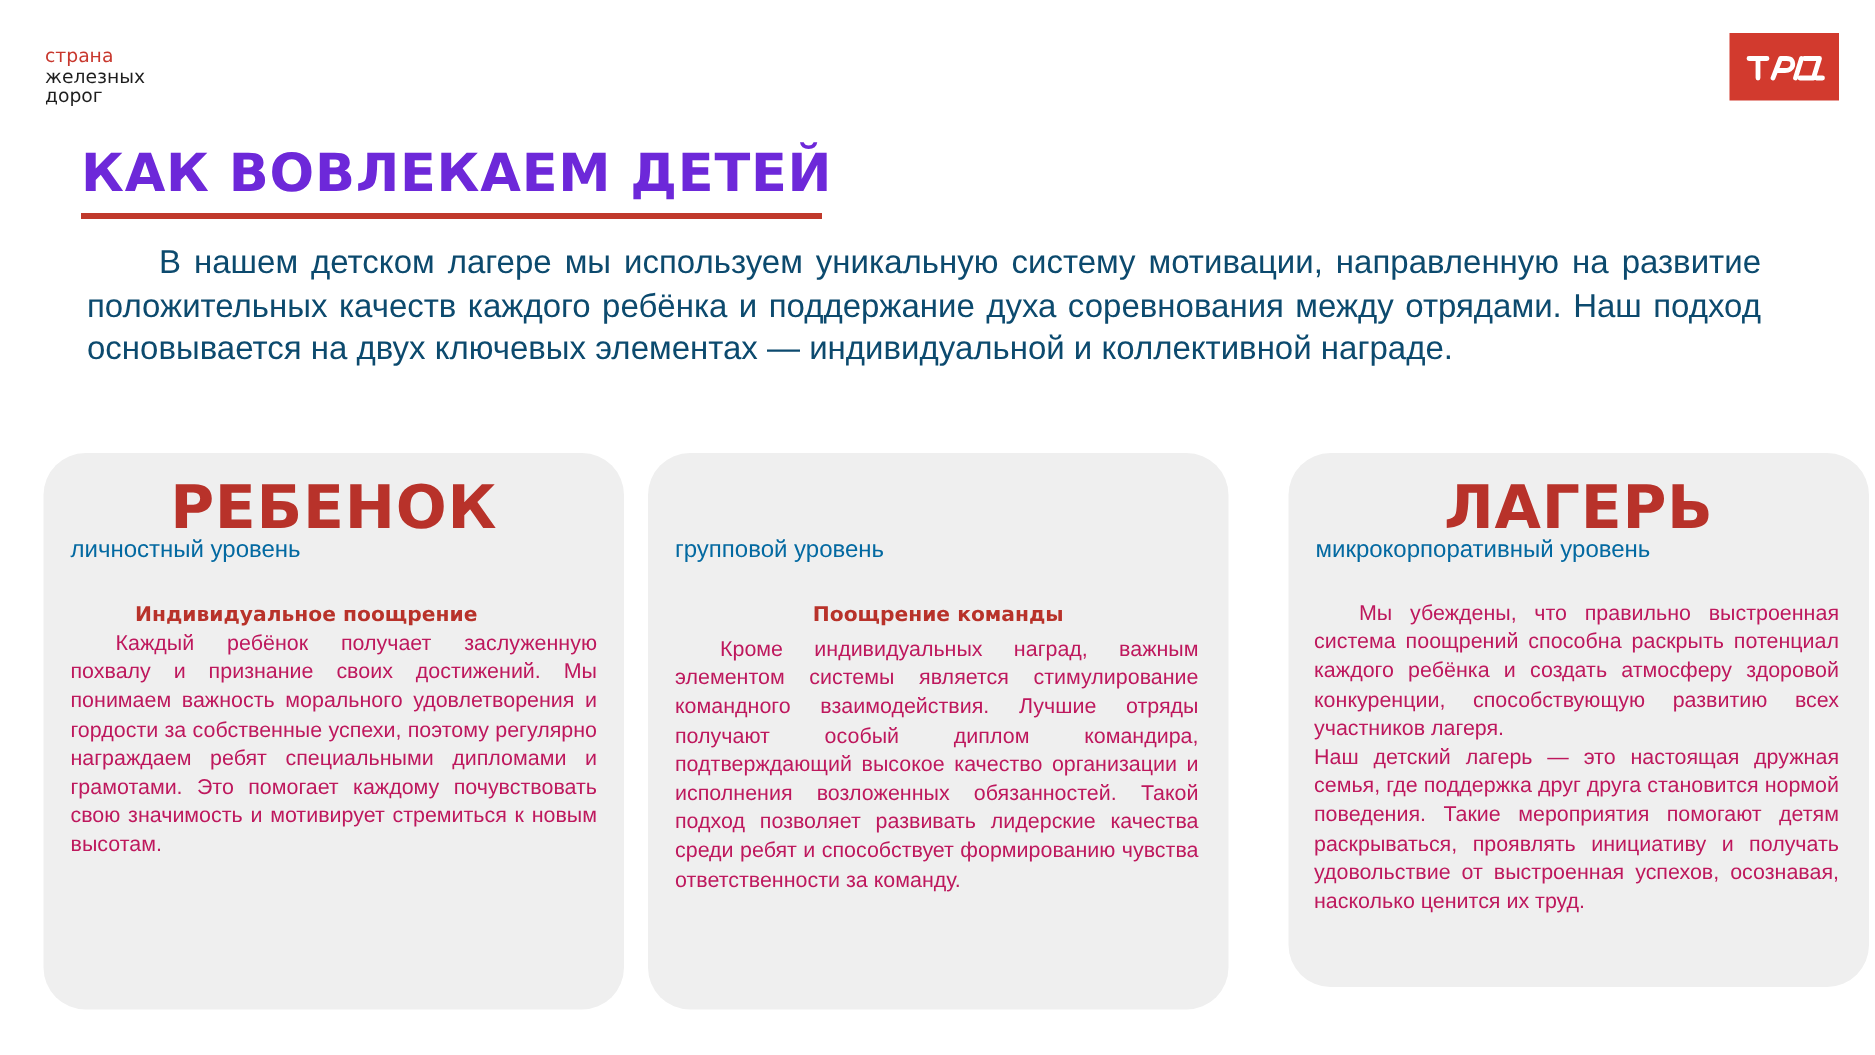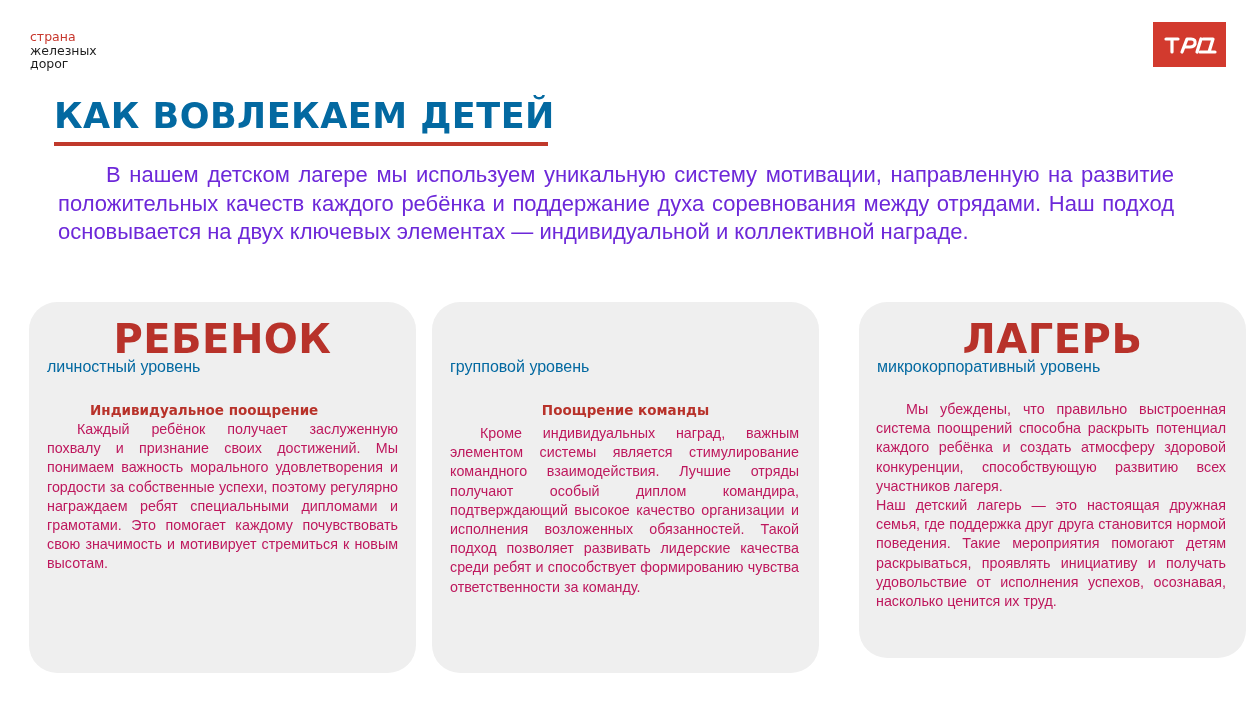--- a/index.html
+++ b/index.html
@@ -6,24 +6,24 @@
   html, body { width: 1250px; height: 703px; background: #ffffff; overflow: hidden; }
   body { position: relative; font-family: "Liberation Sans", sans-serif; color: #222; }
 
   .brand { position: absolute; left: 30px; top: 30px; font-family: "DejaVu Sans", sans-serif; font-size: 12.5px; line-height: 13.5px; }
   .brand .l1 { color: #c8372d; }
   .brand .l2, .brand .l3 { color: #1e1e1e; }
 
   .rzd-logo { position: absolute; left: 1153px; top: 22px; width: 73px; height: 45px; background: #d23a2e; display: flex; align-items: center; justify-content: center; }
   .rzd-logo svg { display: block; }
 
-  .title { position: absolute; left: 54px; top: 96px; font-family: "DejaVu Sans", sans-serif; font-weight: bold; font-size: 35px; letter-spacing: 0.5px; color: #0369a1; }
+  .title { position: absolute; left: 54px; top: 96px; font-family: "DejaVu Sans", sans-serif; font-weight: bold; font-size: 35px; letter-spacing: 0.5px; color: #6d28d9; }
   .title-underline { position: absolute; left: 54px; top: 142px; width: 494px; height: 4px; background: #c0392b; }
 
-  .intro { position: absolute; left: 58px; top: 161px; width: 1116px; font-size: 22px; line-height: 28.5px; color: #6d28d9; text-align: justify; text-indent: 48px; }
+  .intro { position: absolute; left: 58px; top: 161px; width: 1116px; font-size: 22px; line-height: 28.5px; color: #0c4a6e; text-align: justify; text-indent: 48px; }
 
   .card { position: absolute; top: 302px; width: 387px; height: 371px; background: #efefef; border-radius: 28px; }
   .card.c1 { left: 29px; }
   .card.c2 { left: 432px; }
   .card.c3 { left: 835px; height: 356px; margin-left: 24px; }
 
   .card-title { position: absolute; top: 14px; left: 0; right: 0; text-align: center; font-family: "DejaVu Sans", sans-serif; font-weight: bold; font-size: 40px; color: #b8322a; letter-spacing: 0.5px; }
   .card-level { position: absolute; top: 56px; left: 18px; font-size: 16px; color: #0369a1; }
   .card-sub { position: absolute; top: 100px; left: 0; right: 0; text-align: center; font-family: "DejaVu Sans", sans-serif; font-weight: bold; font-size: 13.5px; color: #b8322a; }
   .card.c1 .card-sub { text-align: left; left: 61px; }
@@ -73,15 +73,15 @@
   <div class="card-body">
     <p>Кроме индивидуальных наград, важным элементом системы является стимулирование командного взаимодействия. Лучшие отряды получают особый диплом командира, подтверждающий высокое качество организации и исполнения возложенных обязанностей. Такой подход позволяет развивать лидерские качества среди ребят и способствует формированию чувства ответственности за команду.</p>
   </div>
 </div>
 
 <div class="card c3">
   <div class="card-title">ЛАГЕРЬ</div>
   <div class="card-level">микрокорпоративный уровень</div>
   <div class="card-body">
     <p>Мы убеждены, что правильно выстроенная система поощрений способна раскрыть потенциал каждого ребёнка и создать атмосферу здоровой конкуренции, способствующую развитию всех участников лагеря.</p>
-    <p>Наш детский лагерь — это настоящая дружная семья, где поддержка друг друга становится нормой поведения. Такие мероприятия помогают детям раскрываться, проявлять инициативу и получать удовольствие от исполнения успехов, осознавая, насколько ценится их труд.</p>
+    <p>Наш детский лагерь — это настоящая дружная семья, где поддержка друг друга становится нормой поведения. Такие мероприятия помогают детям раскрываться, проявлять инициативу и получать удовольствие от выстроенная успехов, осознавая, насколько ценится их труд.</p>
   </div>
 </div>
 
 </body></html>

